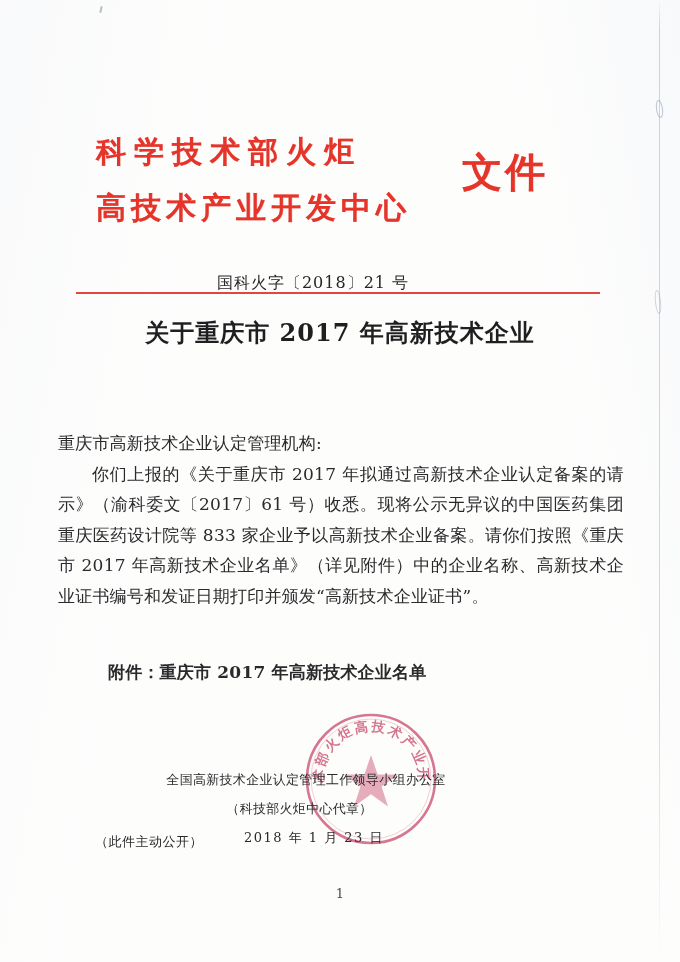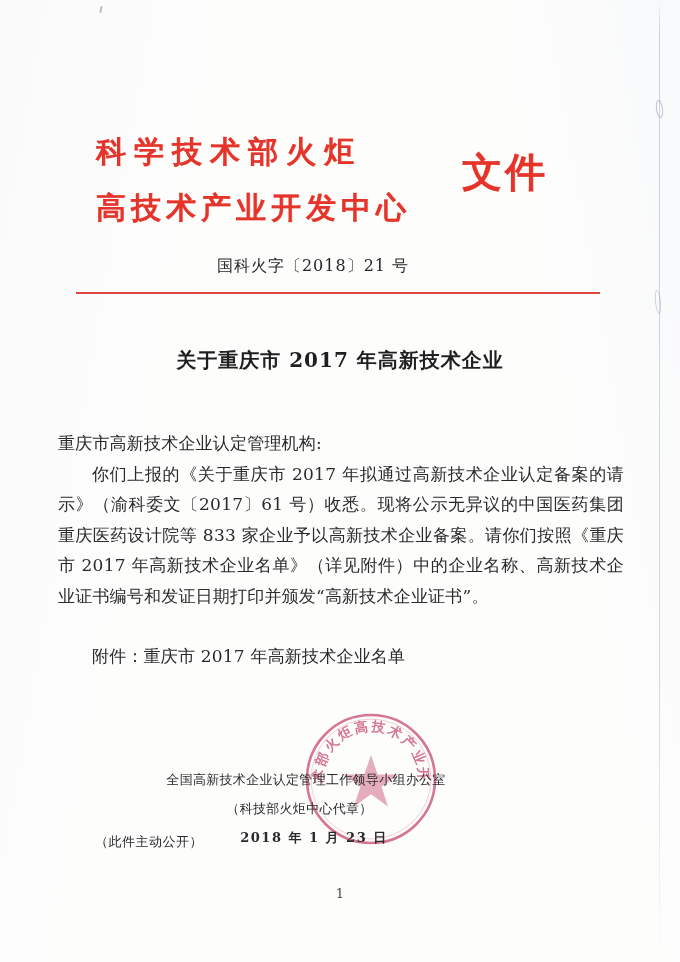--- a/index.html
+++ b/index.html
@@ -91,21 +91,21 @@
     font-size: 40px;
     line-height: 52px;
     letter-spacing: 3px;
     white-space: nowrap;
     text-shadow: 0.5px 0 0 rgba(229,53,43,0.5);
   }
 
   .doc-number {
     position: absolute;
     left: 0;
-    top: 256px;
+    top: 273px;
     width: 626px;
     text-align: center;
     font-size: 16px;
     letter-spacing: 1px;
     color: #262628;
     font-family: "DejaVu Serif", "Liberation Serif", serif;
   }
 
   .red-rule {
     position: absolute;
@@ -113,24 +113,24 @@
     top: 292px;
     width: 524px;
     height: 1.5px;
     background: #e0483f;
   }
 
   
   .title {
     position: absolute;
     left: 0;
-    top: 340px;
+    top: 313px;
     width: 680px;
     text-align: center;
-    font-size: 20px;
+    font-size: 24px;
     font-weight: 700;
     line-height: 40px;
     letter-spacing: 1px;
     color: #1f1f21;
     font-family: "DejaVu Serif", "Liberation Serif", serif;
   }
   .title .t-line { display: block; }
 
   
   .body-block {
@@ -149,43 +149,44 @@
   .salutation { margin: 0; }
   .para {
     margin: 0;
     text-indent: 2em;
   }
   .para-closing {
     margin: 0;
     text-indent: 2em;
   }
   .attachment {
-    margin: 0;
+    margin: 16px;
     text-indent: 2em;
     padding-top: 30px;
+    font-weight: bold;
   }
 
   
   .signature {
     position: absolute;
     left: 0;
     top: 765px;
     width: 594px;
     text-align: center;
     color: #2a2a2c;
     font-size: 13px;
     line-height: 29px;
     letter-spacing: 0.3px;
     font-family: "DejaVu Serif", "Liberation Serif", serif;
     z-index: 3;
   }
   .sig-line { display: block; }
   .sig-org   { padding-left: 18px; }
   .sig-agent { padding-left: 5px; }
-  .sig-date  { padding-left: 34px; letter-spacing: 1.5px; font-weight: bold; }
+  .sig-date  { padding-left: 34px; letter-spacing: 1.5px; }
 
   
   .seal {
     position: absolute;
     left: 303px;
     top: 711px;
     width: 136px;
     height: 136px;
     z-index: 2;
     opacity: 0.82;

